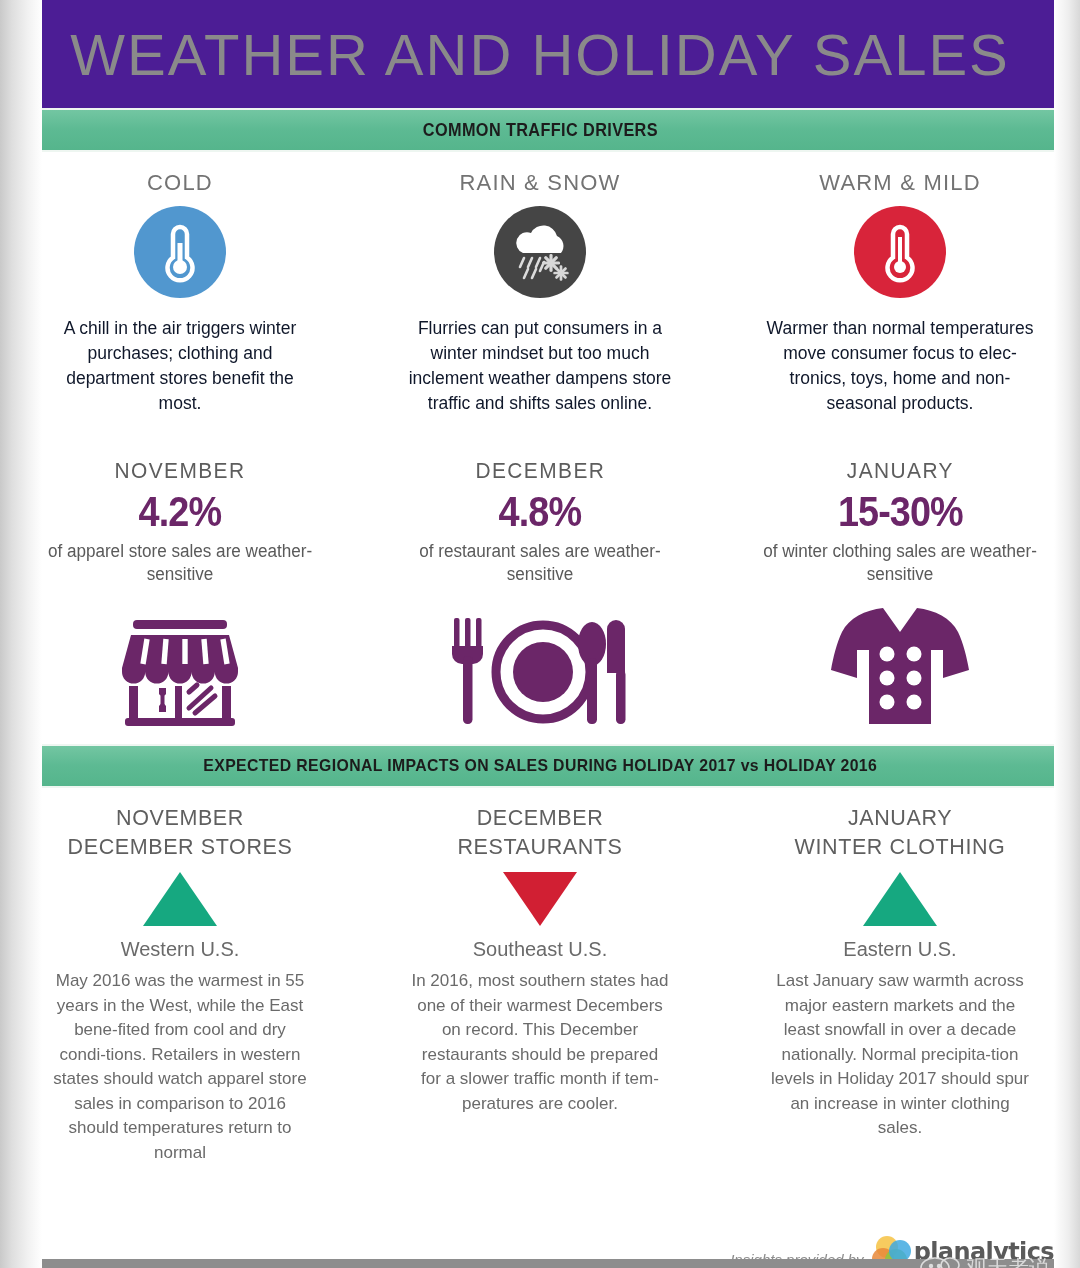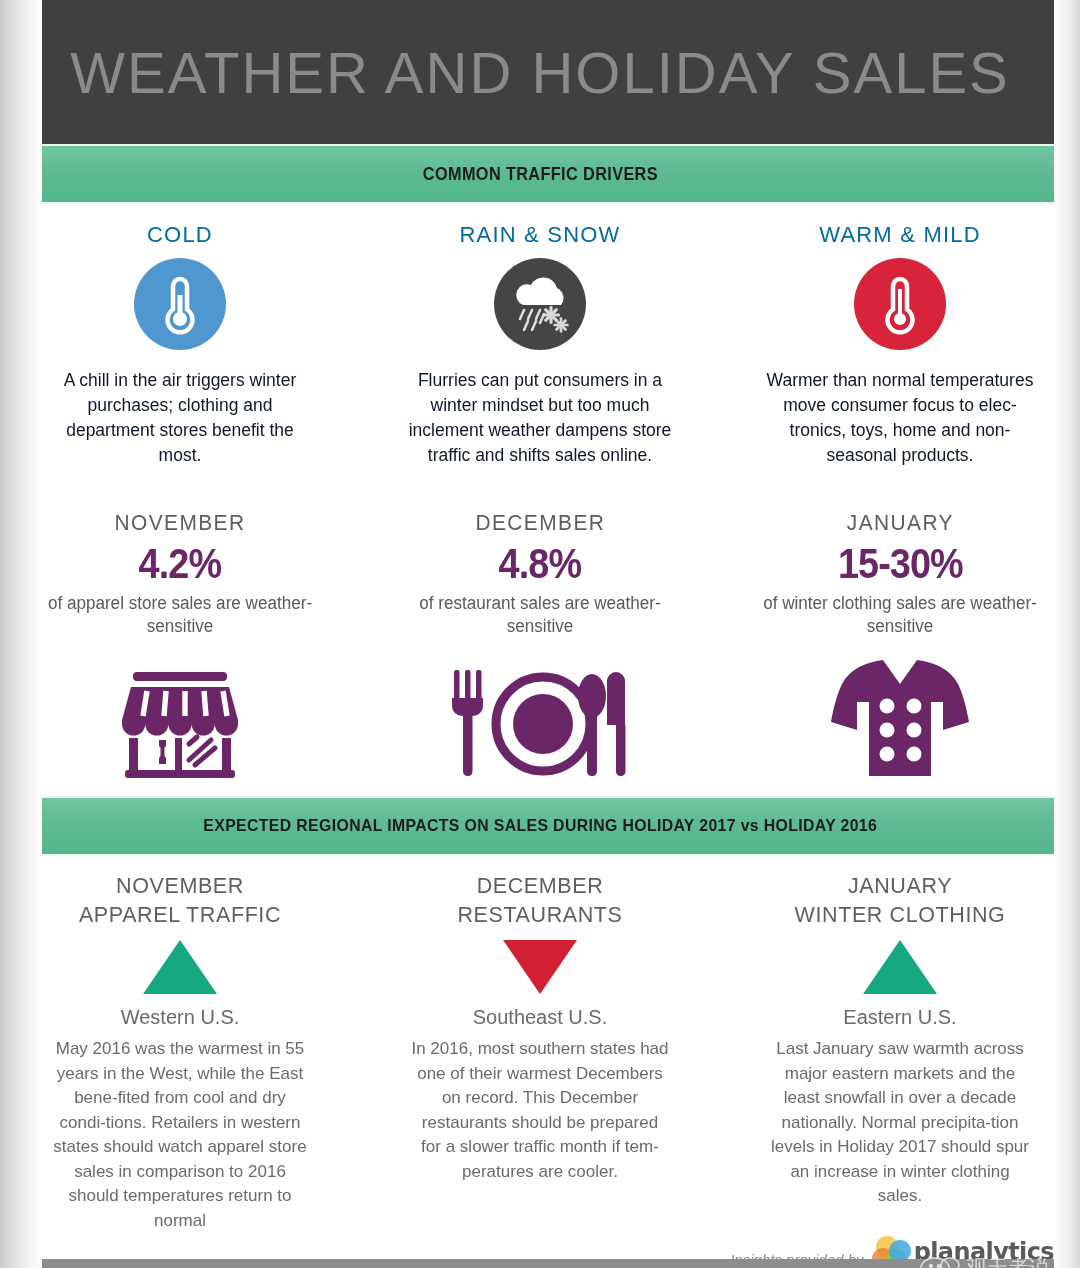--- a/index.html
+++ b/index.html
@@ -22,36 +22,36 @@
     z-index:5; pointer-events:none;
   }
   .edge-right {
     position:absolute; right:0; top:0; width:26px; height:1268px;
     background:linear-gradient(to left,#d8d8d8 0%,#eeeeee 45%,#ffffff 100%);
     z-index:5; pointer-events:none;
   }
 
   
   .header {
-    height:144px;
-    background:#404040;
+    height:108px;
+    background:#4c1d95;
     display:flex; align-items:center; justify-content:center;
   }
   .header h1 {
     font-size:58px;
     letter-spacing:2px;
     font-weight:400;
     color:#8a8a8a;
     font-family:"Liberation Sans", sans-serif;
     white-space:nowrap;
   }
 
   
   .bar {
-    height:60px;
+    height:44px;
     background:linear-gradient(to bottom,#73c6a2 0%,#5dba93 48%,#55b58c 100%);
     display:flex; align-items:center; justify-content:center;
     border-top:2px solid #eef6f1;
     border-bottom:2px solid #eef6f1;
   }
   .bar span {
     color:#1c1c1c;
     font-size:17.5px;
     font-weight:bold;
     letter-spacing:0.4px;
@@ -68,21 +68,21 @@
   }
   .col {
     flex:1;
     display:flex; flex-direction:column; align-items:center;
     padding:0 26px;
   }
 
   
   .sec1 { padding-top:18px; padding-bottom:22px; }
   .drv-title {
-    font-size:22px; color:#0369a1; letter-spacing:1.2px; font-weight:400;
+    font-size:22px; color:#737373; letter-spacing:1.2px; font-weight:400;
     margin-bottom:10px; text-align:center;
   }
   .circ {
     width:92px; height:92px; border-radius:50%;
     display:flex; align-items:center; justify-content:center;
     margin-bottom:18px;
   }
   .circ.cold { background:#5197cf; }
   .circ.warm { background:#d8243a; }
   .circ.rain { background:#454545; }
@@ -342,21 +342,21 @@
 
   <div class="bar small">
     <span>EXPECTED REGIONAL IMPACTS ON SALES DURING HOLIDAY 2017 vs HOLIDAY 2016</span>
   </div>
 
   <div class="cols sec3">
 
     <div class="col">
       <div class="reg-title">
         <div>NOVEMBER</div>
-        <div>APPAREL TRAFFIC</div>
+        <div>DECEMBER STORES</div>
       </div>
       <div class="tri-wrap">
           <div class="tri-up"></div>
         </div>
       <div class="region">Western U.S.</div>
       <div class="reg-body">May 2016 was the warmest in 55 years in the West, while the East bene-fited from cool and dry condi-tions. Retailers in western states should watch apparel store sales in comparison to 2016 should temperatures return to normal</div>
     </div>
 
     <div class="col">
       <div class="reg-title">

